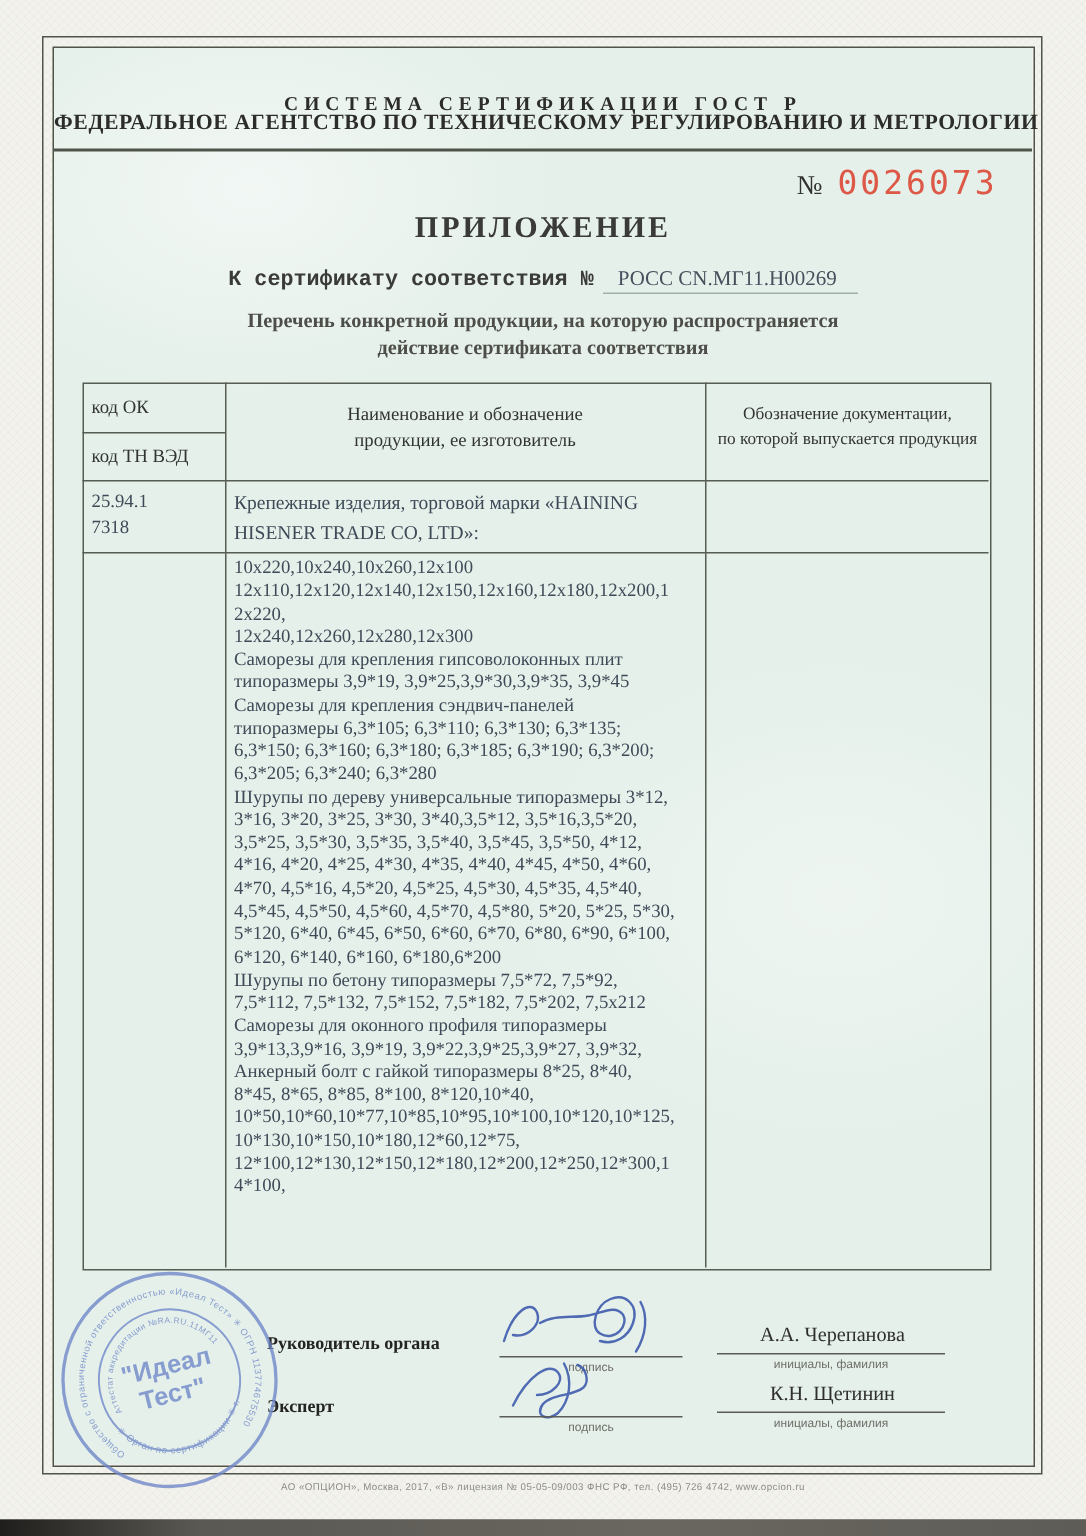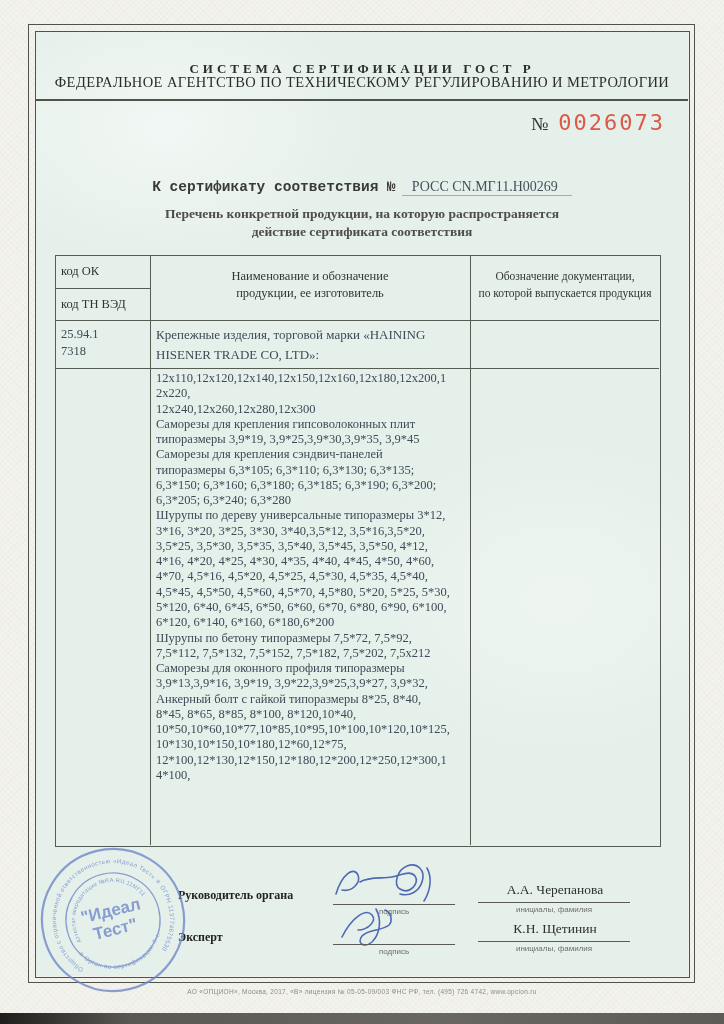--- a/index.html
+++ b/index.html
@@ -26,21 +26,21 @@
   .frame-outer{position:absolute;left:28px;top:24px;width:665px;height:957px;border:1.5px solid #4f5449;}
   .frame-inner{position:absolute;left:35px;top:31px;width:653px;height:945px;border:1px solid #4f5449;}
   .hrule{position:absolute;left:36px;top:99px;width:652px;height:2px;background:#4f5449;}
 
   .sys-title{
     position:absolute;left:36px;top:44px;width:652px;text-align:center;
     font-size:13px;font-weight:bold;letter-spacing:4px;color:#2c2c2a;margin-top:17px;
   }
   .agency-title{
     position:absolute;left:36px;top:74px;width:652px;text-align:center;
-    font-size:14.5px;font-weight:normal;letter-spacing:.4px;color:#2c2c2a;white-space:nowrap;
+    font-size:14.5px;font-weight:bold;letter-spacing:.4px;color:#2c2c2a;white-space:nowrap;
   }
   .number-row{
     position:absolute;left:380px;top:110px;width:285px;text-align:right;white-space:nowrap;
   }
   .number-row .nsign{font-size:18px;color:#33332f;margin-right:10px;}
   .number-row .ndigits{
     font-family:"DejaVu Sans Mono",monospace;font-size:22px;letter-spacing:2px;color:#dd5847;
   }
   .appendix-title{
     position:absolute;left:36px;top:141px;width:652px;text-align:center;
@@ -108,20 +108,21 @@
     <div class="frame-outer"></div>
     <div class="frame-inner"></div>
 
     <div class="sys-title">СИСТЕМА СЕРТИФИКАЦИИ ГОСТ Р</div>
     <div class="agency-title">ФЕДЕРАЛЬНОЕ АГЕНТСТВО ПО ТЕХНИЧЕСКОМУ РЕГУЛИРОВАНИЮ И МЕТРОЛОГИИ</div>
     <div class="hrule"></div>
     <div class="number-row">
       <span class="nsign">№</span><span class="ndigits">0026073</span>
     </div>
 
+    <div class="appendix-title">ПРИЛОЖЕНИЕ</div>
     <div class="cert-line">
       <span class="lbl">К сертификату соответствия №</span><span class="val">РОСС CN.МГ11.H00269</span>
     </div>
     <div class="subtitle">Перечень конкретной продукции,  на которую распространяется
 действие сертификата соответствия</div>
 
     <div class="t-outer"></div>
     <div class="tline" style="left:150px;top:255px;width:1px;height:590px;"></div>
     <div class="tline" style="left:470px;top:255px;width:1px;height:590px;"></div>
     <div class="tline" style="left:55px;top:288px;width:95px;height:1px;"></div>
@@ -133,20 +134,21 @@
     <div class="th th-center" style="left:150px;top:268px;width:320px;">Наименование и обозначение
 продукции, ее изготовитель</div>
     <div class="th th-center" style="left:470px;top:268px;width:190px;font-size:11.5px;">Обозначение документации,
 по которой выпускается продукция</div>
 
     <div class="codes">25.94.1
 7318</div>
     <div class="prod-name">Крепежные изделия, торговой марки «HAINING
 HISENER TRADE CO, LTD»:</div>
     <div class="prod-lines">
+        <div class="pline">10x220,10x240,10x260,12x100</div>
         <div class="pline">12x110,12x120,12x140,12x150,12x160,12x180,12x200,1</div>
         <div class="pline">2x220,</div>
         <div class="pline">12x240,12x260,12x280,12x300</div>
         <div class="pline">Саморезы для крепления гипсоволоконных плит</div>
         <div class="pline">типоразмеры 3,9*19, 3,9*25,3,9*30,3,9*35, 3,9*45</div>
         <div class="pline">Саморезы для крепления сэндвич-панелей</div>
         <div class="pline">типоразмеры 6,3*105; 6,3*110; 6,3*130; 6,3*135;</div>
         <div class="pline">6,3*150; 6,3*160; 6,3*180; 6,3*185; 6,3*190; 6,3*200;</div>
         <div class="pline">6,3*205; 6,3*240; 6,3*280</div>
         <div class="pline">Шурупы по дереву универсальные типоразмеры 3*12,</div>

